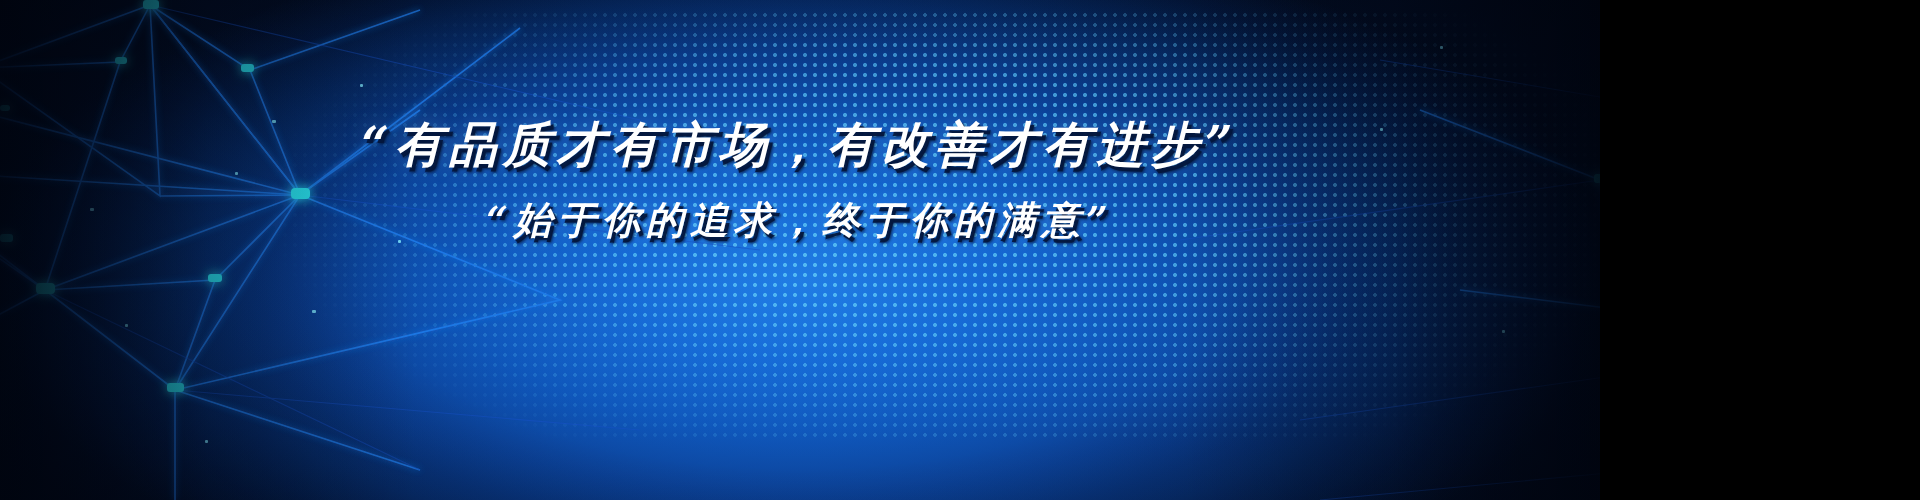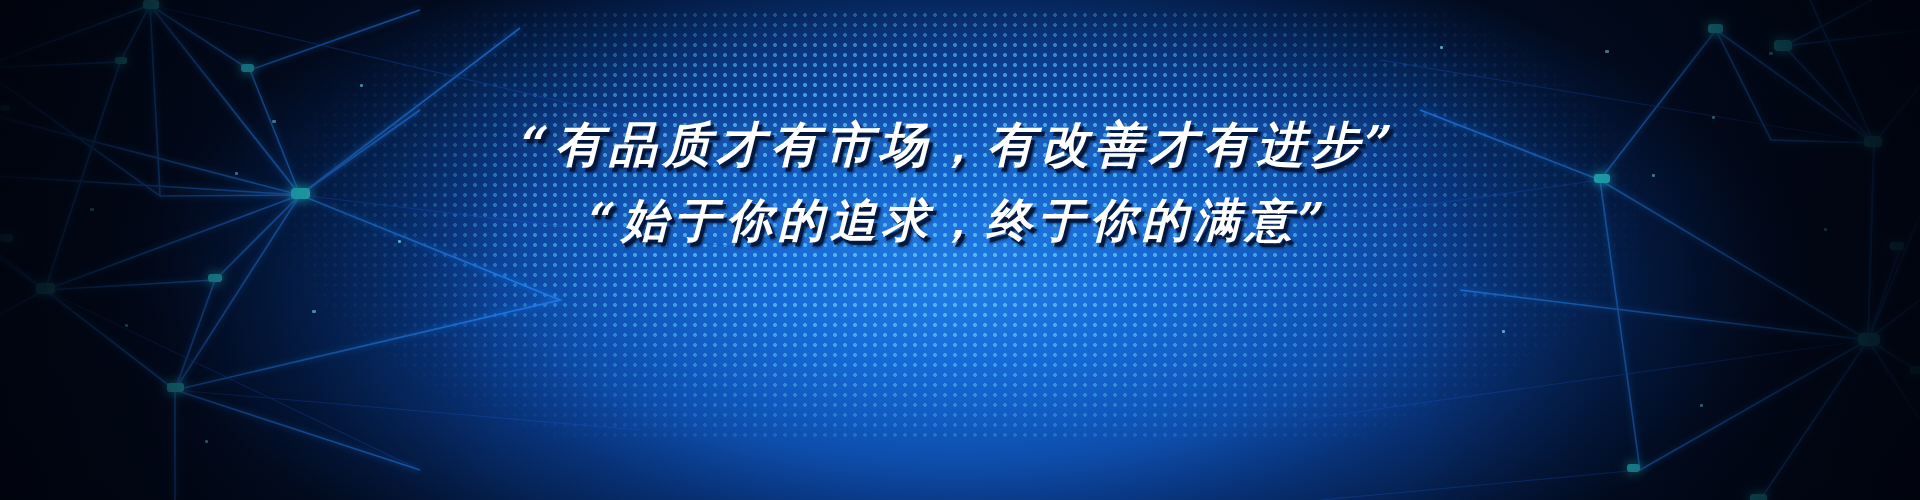--- a/index.html
+++ b/index.html
@@ -1,21 +1,21 @@
 <!DOCTYPE html>
 <html><head>
 <meta charset="utf-8">
 <title>Banner</title>
 <style>
   html,body{margin:0;padding:0;background:#000;}
   body{font-family:"DejaVu Sans","Liberation Sans",sans-serif;}
 
   .banner{
     position:relative;
-    width:1920px;height:500px;
+    width:1600px;height:500px;
     overflow:hidden;
     background:#737373;
   }
 
   
   .bg-base{
     position:absolute;inset:0;
     background:
       radial-gradient(ellipse 820px 360px at 50% 56%, #2f8ff0 0%, #1a6fdc 22%, #0f55b8 42%, #0a3c8c 60%, #062a63 76%, #03173b 90%, #020d22 100%);
   }
@@ -74,21 +74,21 @@
     font-style:italic;
     font-size:48px;
     letter-spacing:6px;
     line-height:76px;
     white-space:nowrap;
     text-shadow:
       3px 4px 0 rgba(3,22,60,.92),
       4px 5px 3px rgba(1,12,36,.70),
       0 0 22px rgba(140,205,255,.30);
   }
-  .line.l2{font-size:46px;}
+  .line.l2{font-size:38px;}
 </style>
 </head>
 <body>
 
 <div class="banner">
 
   <div class="bg-base"></div>
   <div class="bg-deep"></div>
 
   <div class="dotmap"></div>

